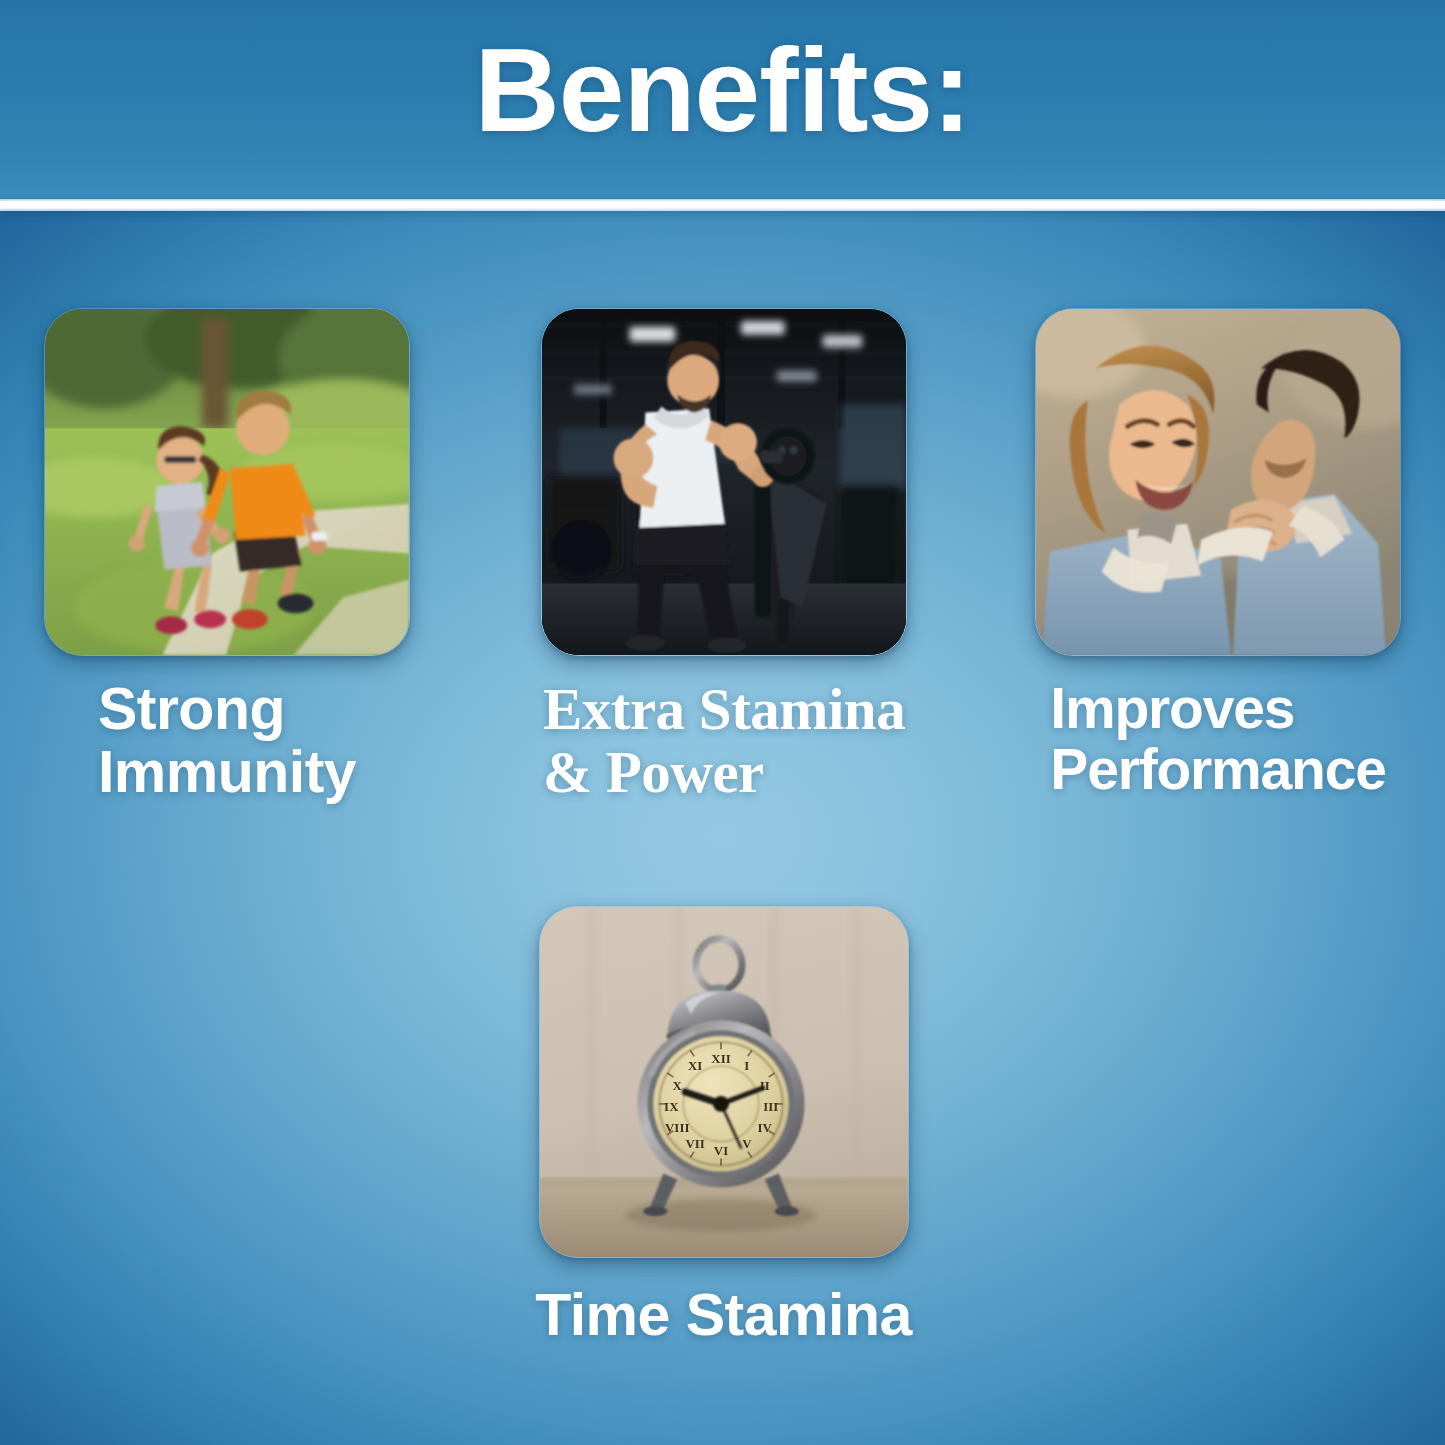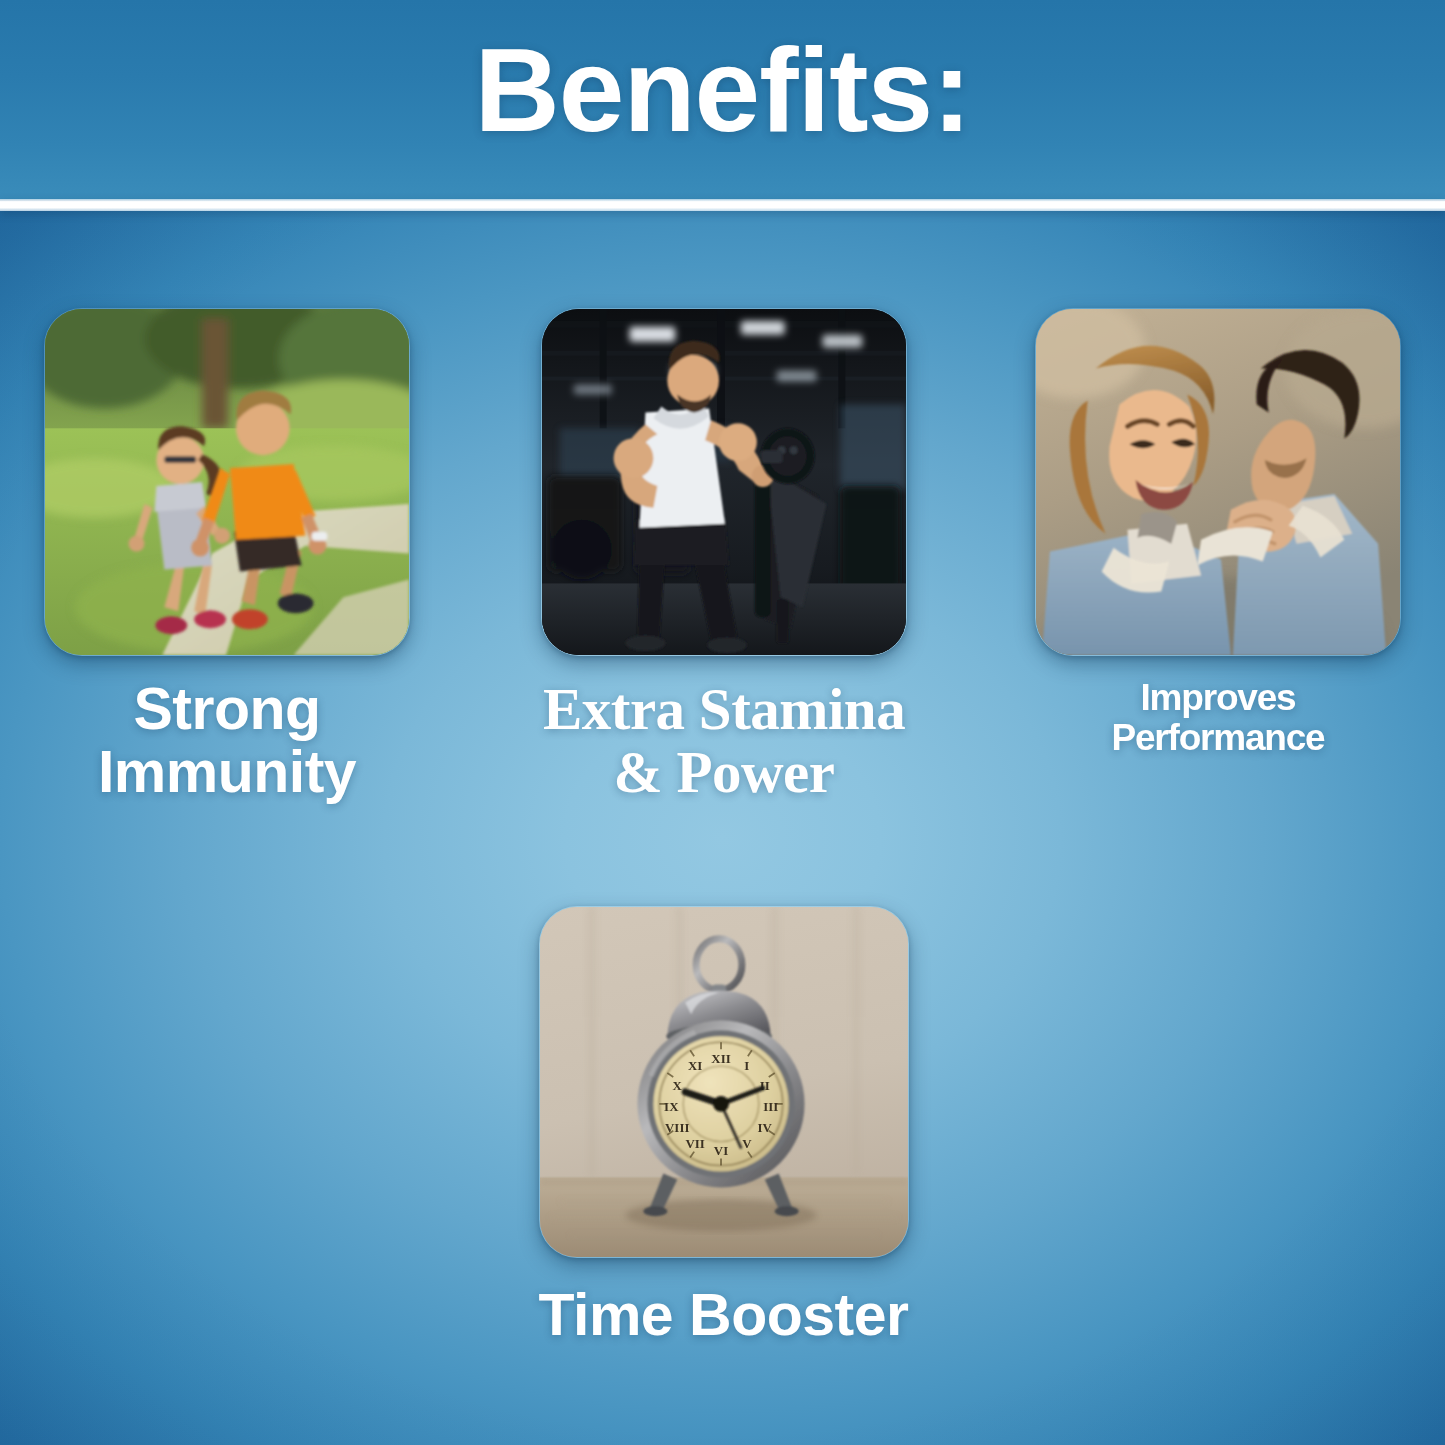--- a/index.html
+++ b/index.html
@@ -127,26 +127,25 @@
   .benefit.b4 .thumb { width: 370px; height: 352px; }
 
   .thumb-art { position:absolute; inset:0; }
 
   .caption {
     margin-top: 22px;
     color: #ffffff;
     font-size: 59px;
     font-weight: bold;
     line-height: 1.07;
-    text-align: center;
     letter-spacing: -0.5px;
     text-shadow: 0 2px 9px rgba(14,56,92,0.33);
     white-space: pre-line;
   }
-  .benefit.b3 .caption { font-size: 37px; letter-spacing: -1.2px; }
+  .benefit.b3 .caption { font-size: 57px; letter-spacing: -1.2px; }
   .benefit.b4 .caption { margin-top: 26px; white-space: nowrap; }
 
   
 
   
   .art-jog    { background: linear-gradient(175deg,#6e8f4a 0%,#86a94f 17%,#9dc259 34%,#a9cb60 55%,#93b852 78%,#7ea046 100%); }
 
   
   .art-gym    { background: linear-gradient(180deg,#0f1114 0%,#1b1f24 30%,#22272d 58%,#171a1f 84%,#0d0f12 100%); }
 
@@ -543,16 +542,16 @@
 
           <g filter="url(#ckSoft)">
             <line x1="182" y1="198" x2="146" y2="186" stroke="#1c1a16" stroke-width="7" stroke-linecap="round"></line>
             <line x1="182" y1="198" x2="224" y2="182" stroke="#1c1a16" stroke-width="5" stroke-linecap="round"></line>
             <line x1="182" y1="198" x2="202" y2="242" stroke="#2a2620" stroke-width="2.6" stroke-linecap="round"></line>
             <circle cx="182" cy="198" r="8" fill="#141210"></circle>
           </g>
         </svg>
       </div>
     </div>
-    <div class="caption">Time Booster</div>
+    <div class="caption">Time Stamina</div>
   </div>
 
 </div>
 
 </body></html>

